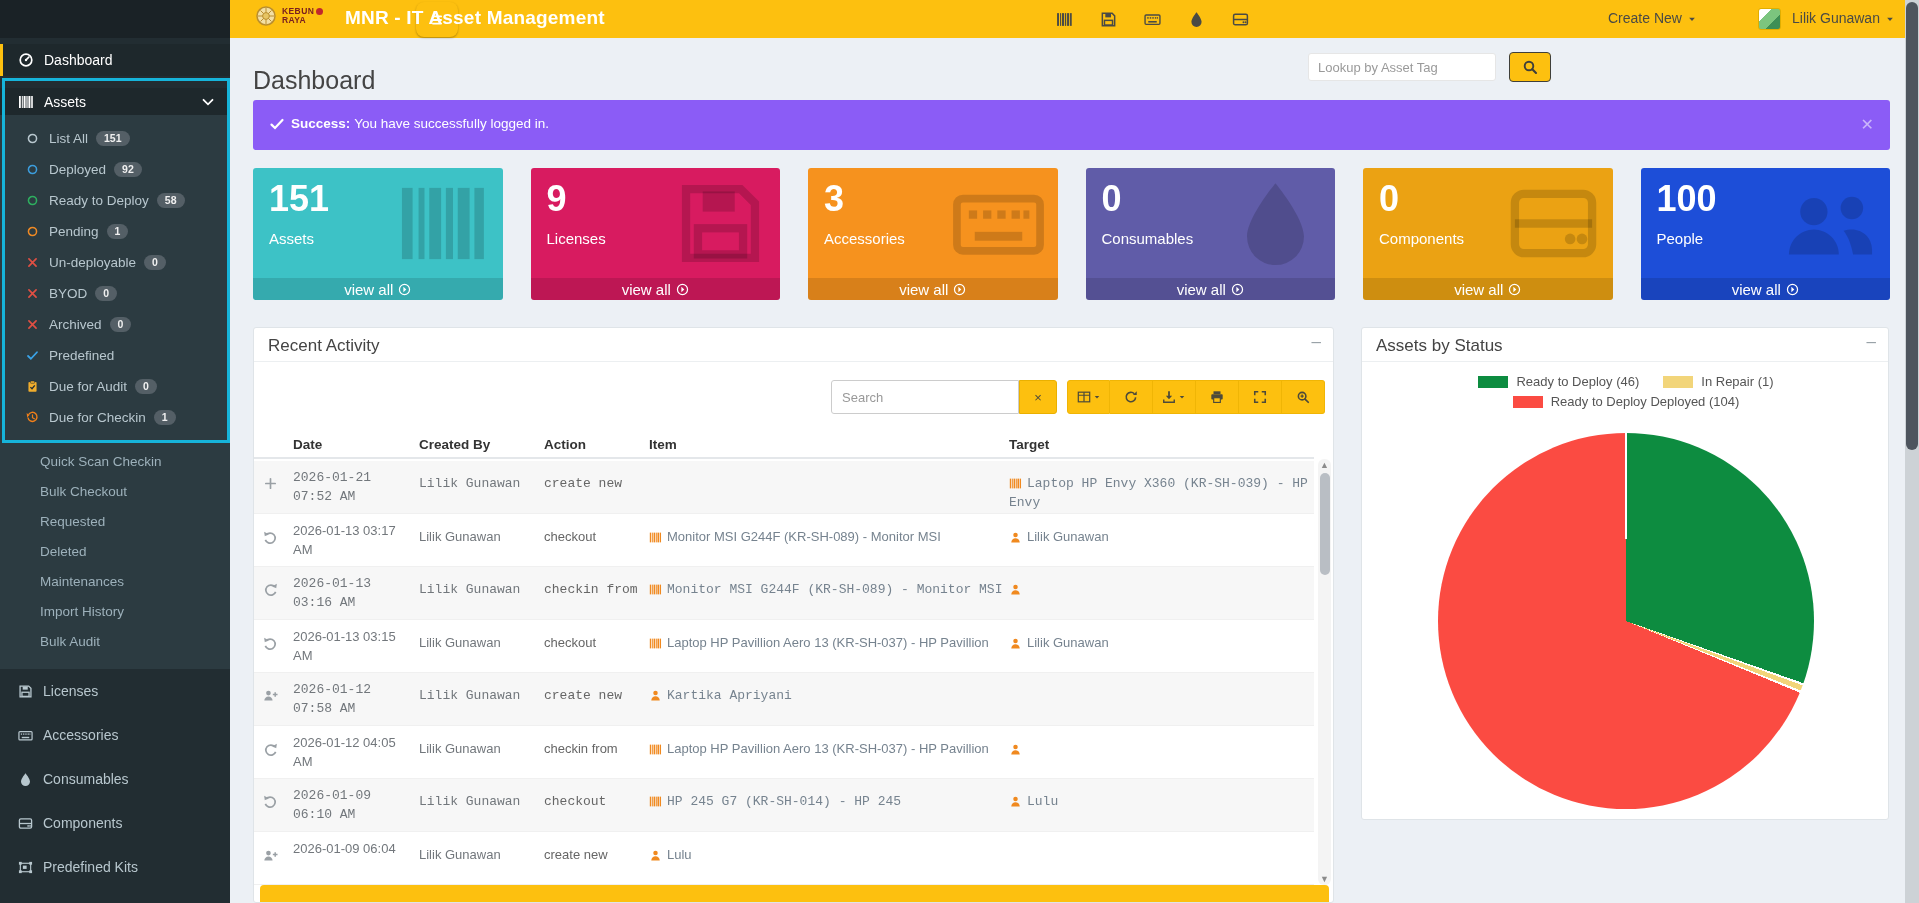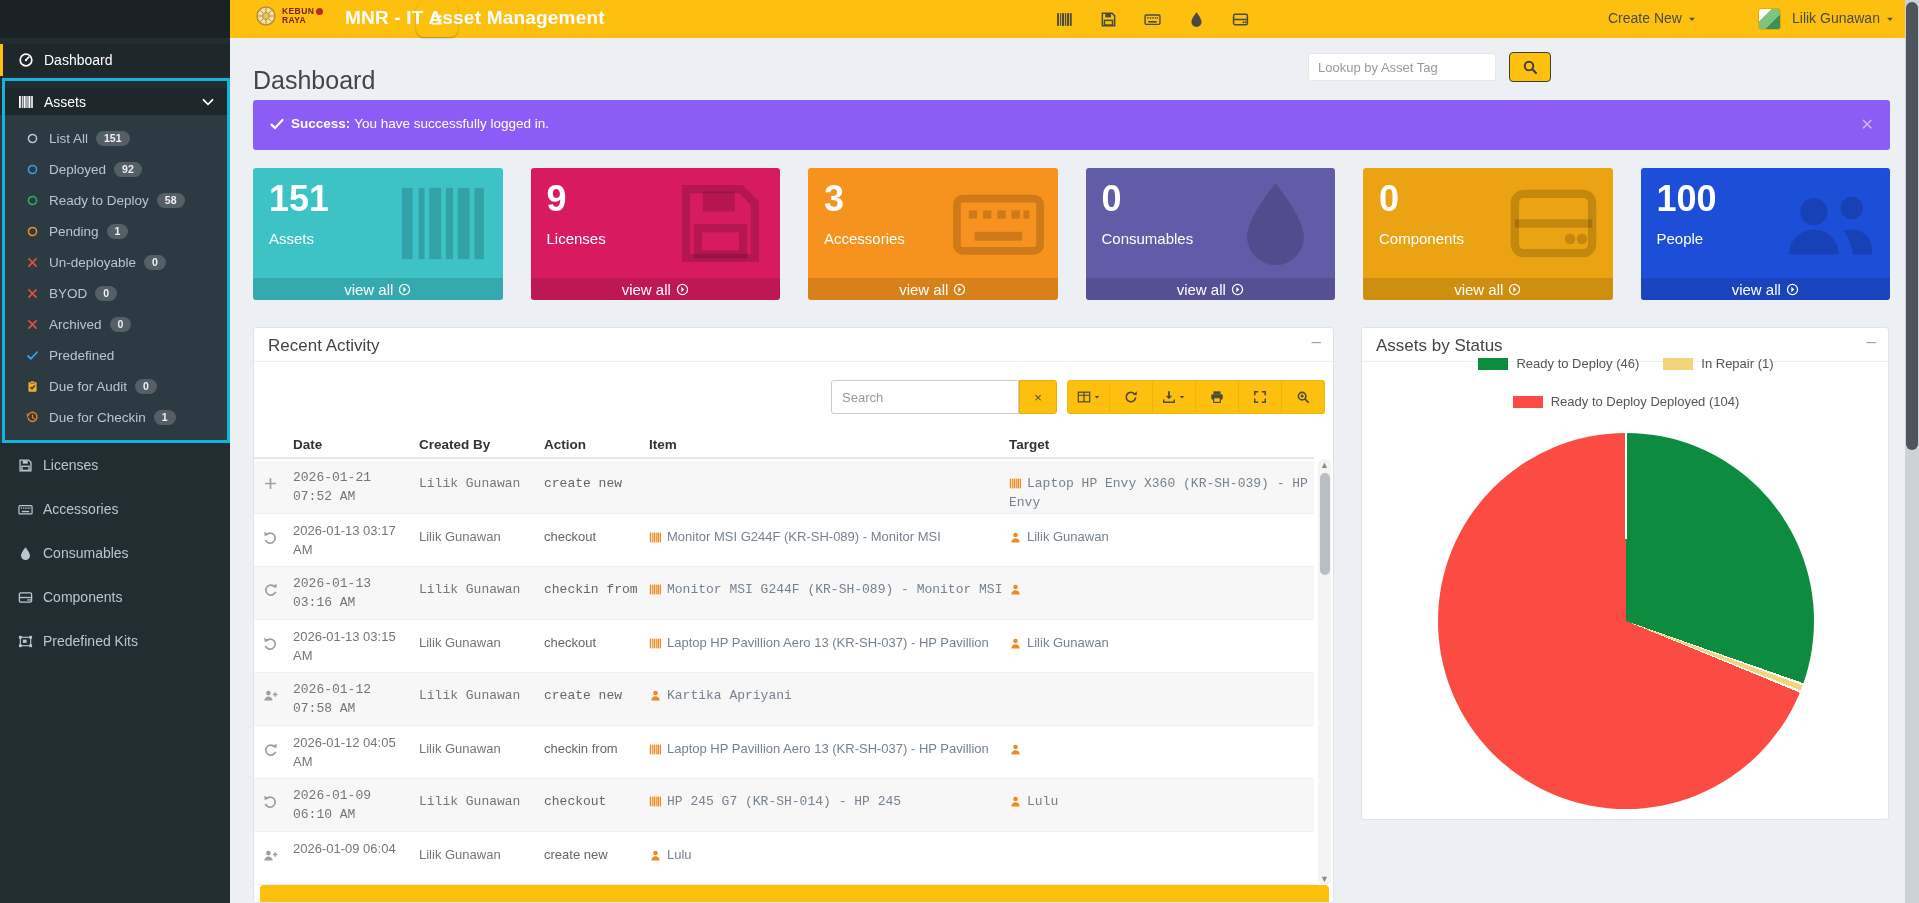--- a/index.html
+++ b/index.html
@@ -99,21 +99,21 @@
   .oic { color:#f0891f; margin-right:5px; }
 
   #tbl-scroll { position:absolute; left:1064px; top:131px; width:13px; height:426px; background:#f4f4f4; border-radius:6px; }
   #tbl-scroll .arr { position:absolute; left:0; width:13px; height:12px; color:#8b8b8b; font-size:9px; text-align:center; line-height:12px; cursor:pointer; }
   #tbl-thumb { position:absolute; left:1.5px; top:14px; width:10px; height:102px; background:#b9bec4; border-radius:5px; cursor:pointer; }
 
   #view-all { position:absolute; left:6px; top:557px; width:1069px; height:46px; background:#fdc00f; border:none; border-radius:4px; font-size:13.5px; color:#4d4a3a; padding-top:7px; vertical-align:top; text-align:center; cursor:pointer; font-family:"Liberation Sans",sans-serif; }
 
   #status-panel { left:1131px; top:289px; width:528px; height:493px; }
   .legend-row { position:absolute; left:0; width:528px; display:flex; justify-content:center; gap:24px; }
-  #legend-r1 { top:28px; }
+  #legend-r1 { top:46px; }
   #legend-r2 { top:66px; }
   .lg-item { display:flex; align-items:center; gap:8px; font-size:13px; color:#555; cursor:pointer; }
   .swatch { width:30px; height:12px; display:inline-block; }
   #pie { position:absolute; left:76px; top:105px; width:376px; height:376px; border-radius:50%; }
 </style>
 </head>
 <body>
 
 <div id="sidebar">
   <div id="brand"></div>
@@ -235,20 +235,29 @@
           <span class="ic" style="color: rgb(239, 127, 26);">
             <svg width="13" height="13" viewBox="0 0 16 16" xmlns="http://www.w3.org/2000/svg">
               <path fill="none" stroke="currentColor" stroke-width="1.8" d="M3 4.6A5.6 5.6 0 1 1 2.4 8"></path>
               <path fill="currentColor" d="M.8 2.6l3.4 2.6-2.8 2.8z"></path>
               <path fill="none" stroke="currentColor" stroke-width="1.5" stroke-linecap="round" d="M8 4.8v3.4l2.3 1.4"></path>
             </svg>
           </span>
           <span class="lbl">Due for Checkin</span>
           <span class="badge">1</span>
         </div>
+      </div>
+    <div id="asset-tools">
+        <a class="tool-item">Quick Scan Checkin</a>
+        <a class="tool-item">Bulk Checkout</a>
+        <a class="tool-item">Requested</a>
+        <a class="tool-item">Deleted</a>
+        <a class="tool-item">Maintenances</a>
+        <a class="tool-item">Import History</a>
+        <a class="tool-item">Bulk Audit</a>
       </div>
     <div id="side-bottom">
         <div class="bot-item">
           <span class="ic">
             <svg width="15" height="15" viewBox="0 0 16 16" xmlns="http://www.w3.org/2000/svg">
               <path fill="none" stroke="currentColor" stroke-width="1.4" d="M2.2 2.2h9.2l2.4 2.4v9.2H2.2z"></path>
               <rect x="5" y="2.6" width="5.4" height="3.4" fill="currentColor"></rect>
               <rect x="4.2" y="8.8" width="7.6" height="4.4" fill="none" stroke="currentColor" stroke-width="1.4"></rect>
             </svg>
           </span>

